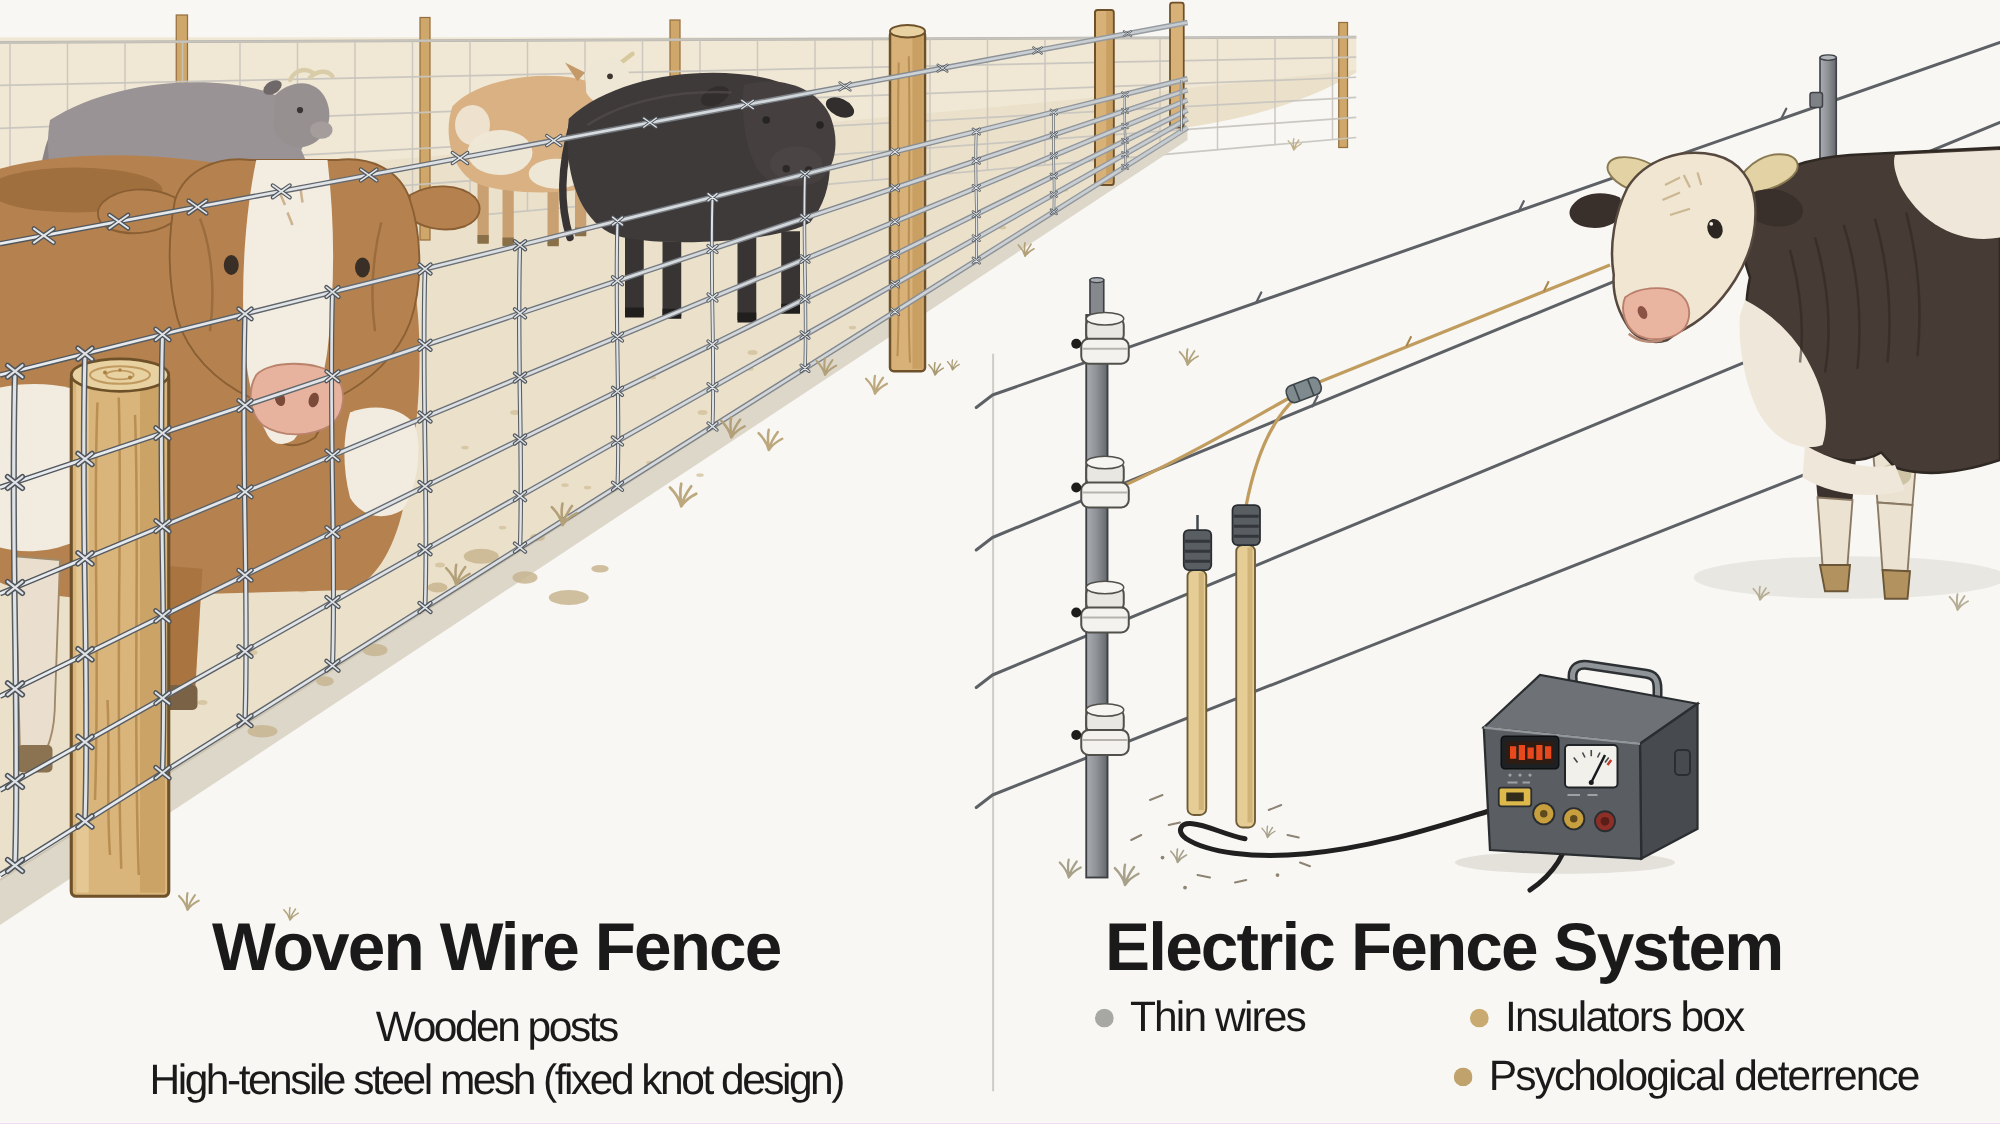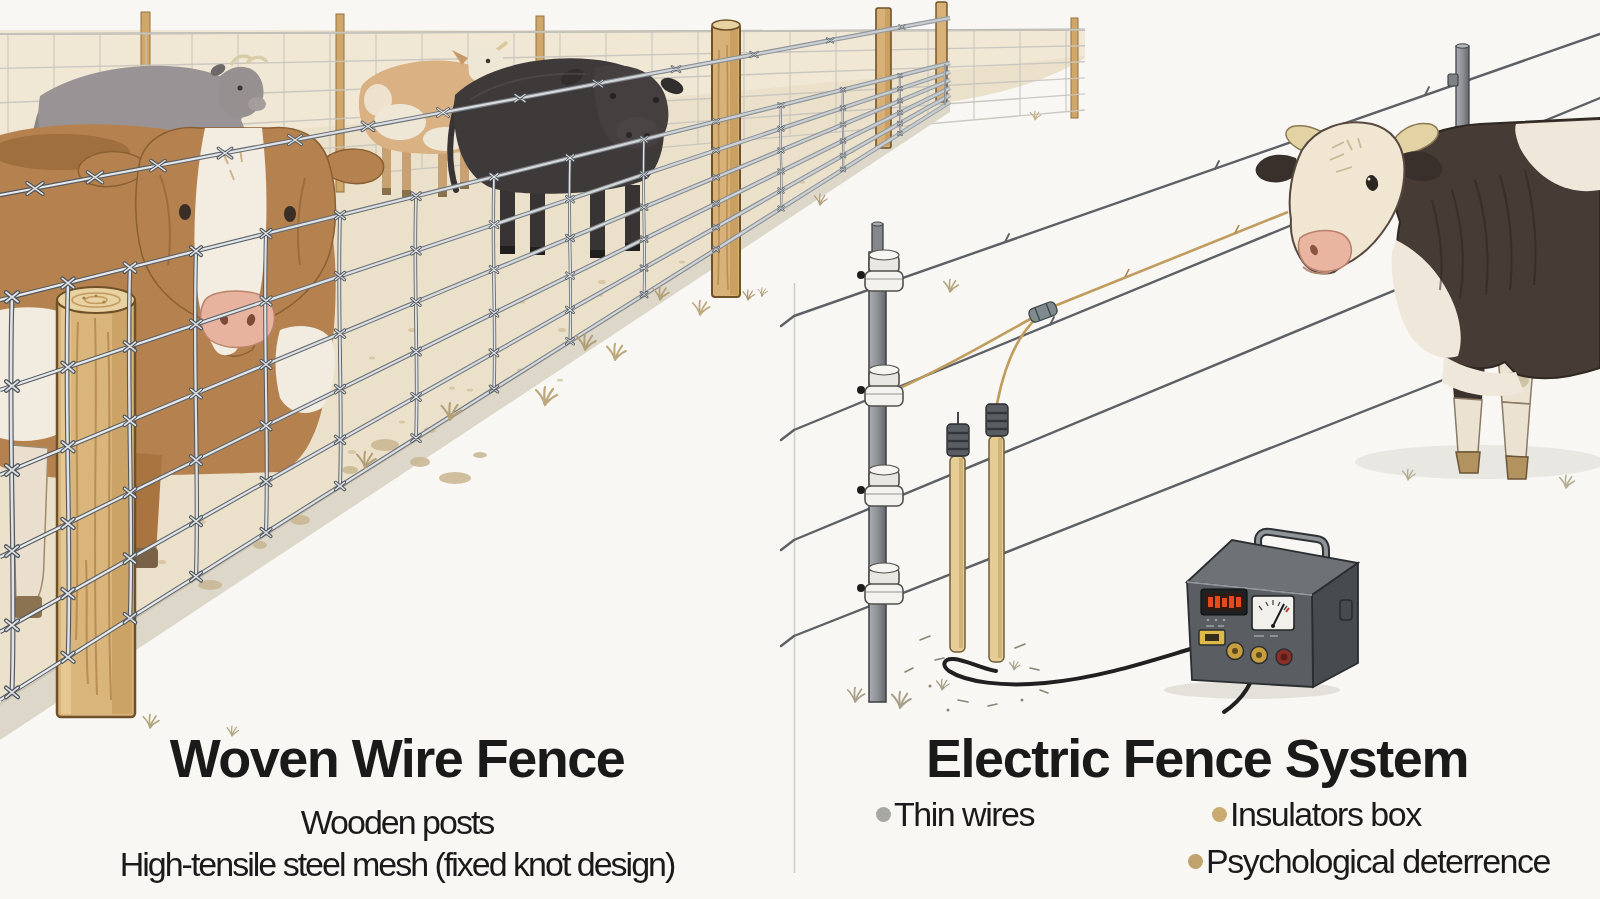--- a/index.html
+++ b/index.html
@@ -2,27 +2,27 @@
 <html><head>
 <meta charset="utf-8">
 <style>
   html,body{margin:0;padding:0;background:#e9e9e9;}
   .stage{position:relative;width:1600px;height:899px;overflow:hidden;background:#f0abfc;
          font-family:"Liberation Sans","DejaVu Sans",sans-serif;}
   .stage svg.scene{position:absolute;left:0;top:0;}
   .cap{position:absolute;color:#1a1a1a;}
   .cap-title{font-size:54px;font-weight:700;letter-spacing:-1.5px;line-height:54px;text-align:center;}
   .cap-title-left{left:0;top:731px;width:794px;}
-  .cap-title-right{left:794px;top:731px;width:806px;}
+  .cap-title-right{left:752px;top:731px;width:806px;}
   .cap-sub{left:0;top:801px;width:794px;font-size:34px;letter-spacing:-2px;line-height:42px;text-align:center;}
-  .bullet{position:absolute;display:flex;align-items:center;gap:3px;height:36px;
+  .bullet{position:absolute;display:flex;align-items:center;gap:13px;height:36px;
           font-size:34px;letter-spacing:-1.5px;color:#1a1a1a;}
   .bullet .dot{flex:0 0 auto;display:block;}
   .b1{left:876px;top:796px;} .b2{left:876px;top:843px;}
-  .b3{left:1212px;top:796px;} .b4{left:1188px;top:843px;}
+  .b3{left:1176px;top:796px;} .b4{left:1163px;top:843px;}
 </style>
 </head>
 <body>
 
 <div class="stage">
 
 <svg class="scene" width="1600" height="899" viewBox="0 0 1600 899">
   <defs>
     <linearGradient id="wireDark" x1="0" y1="0" x2="950" y2="0" gradientUnits="userSpaceOnUse">
       <stop offset="0" stop-color="#4e545a"></stop>

